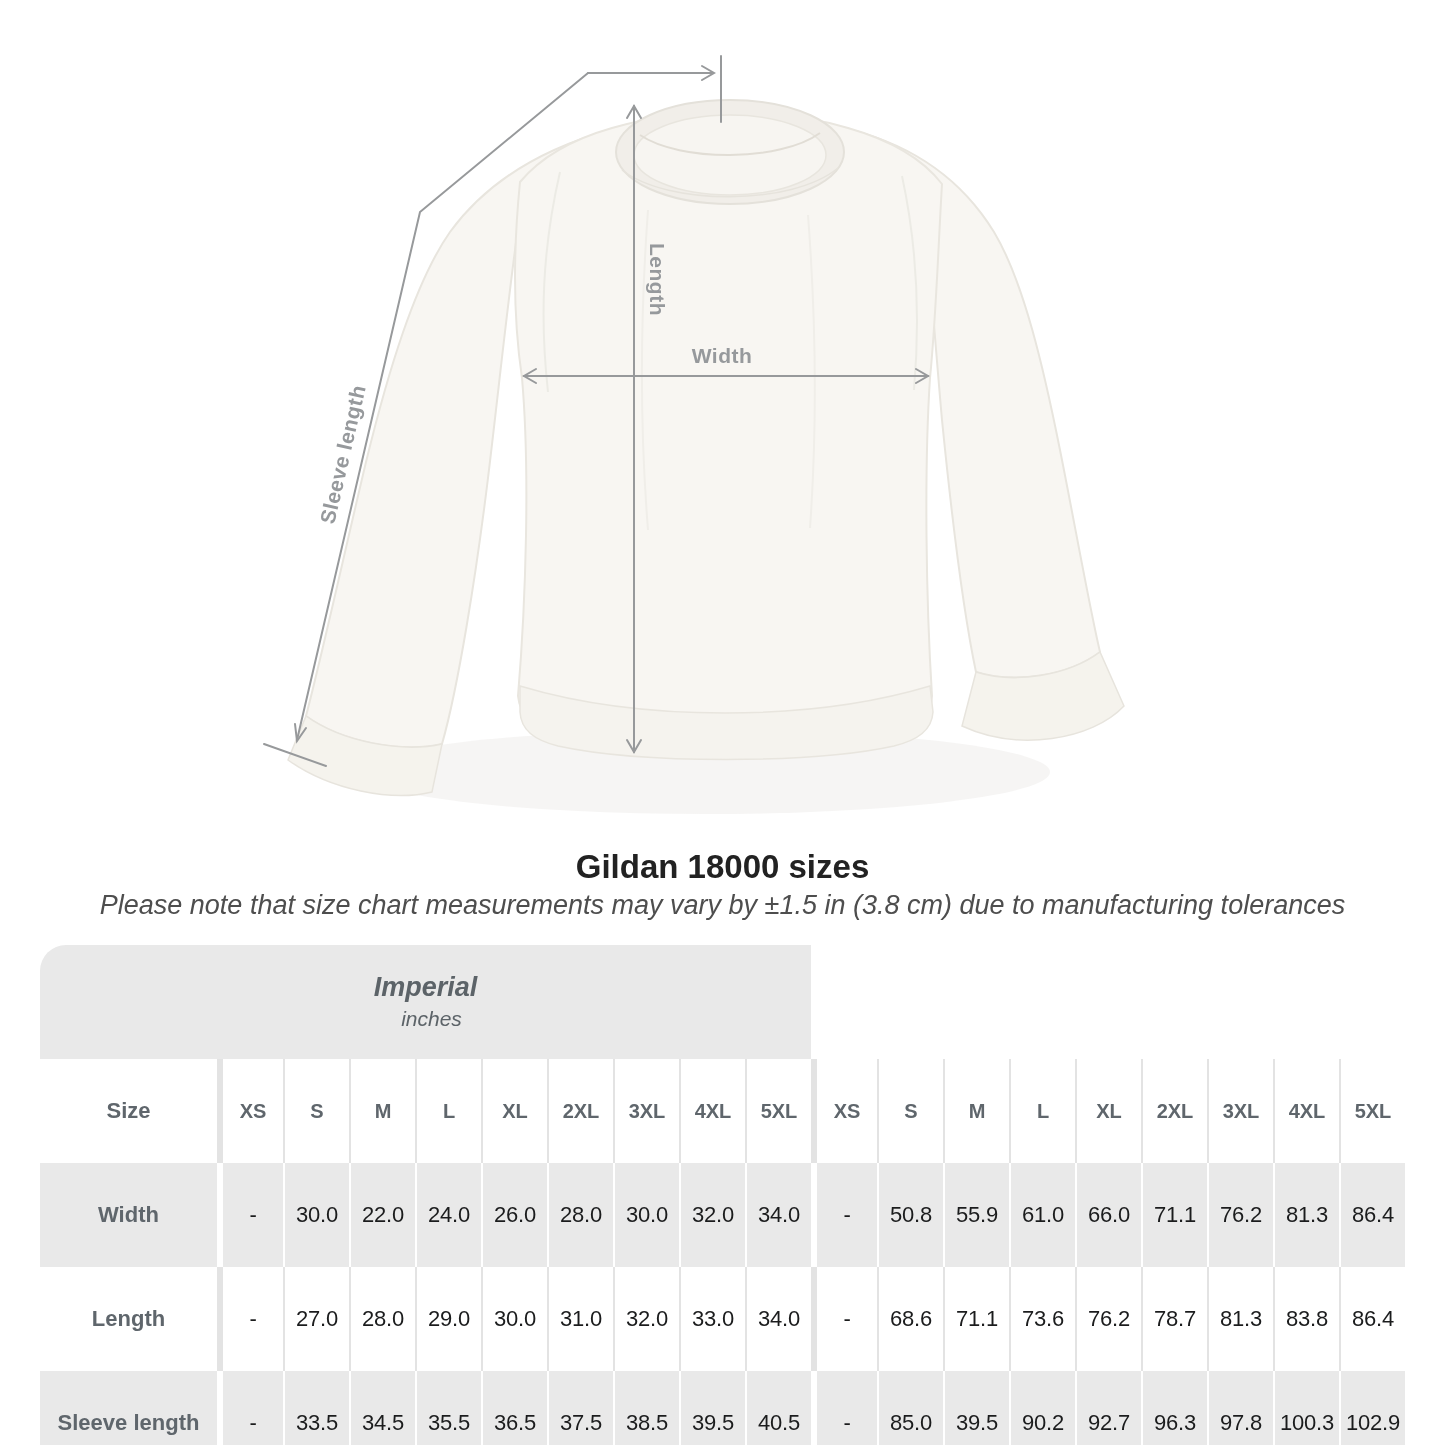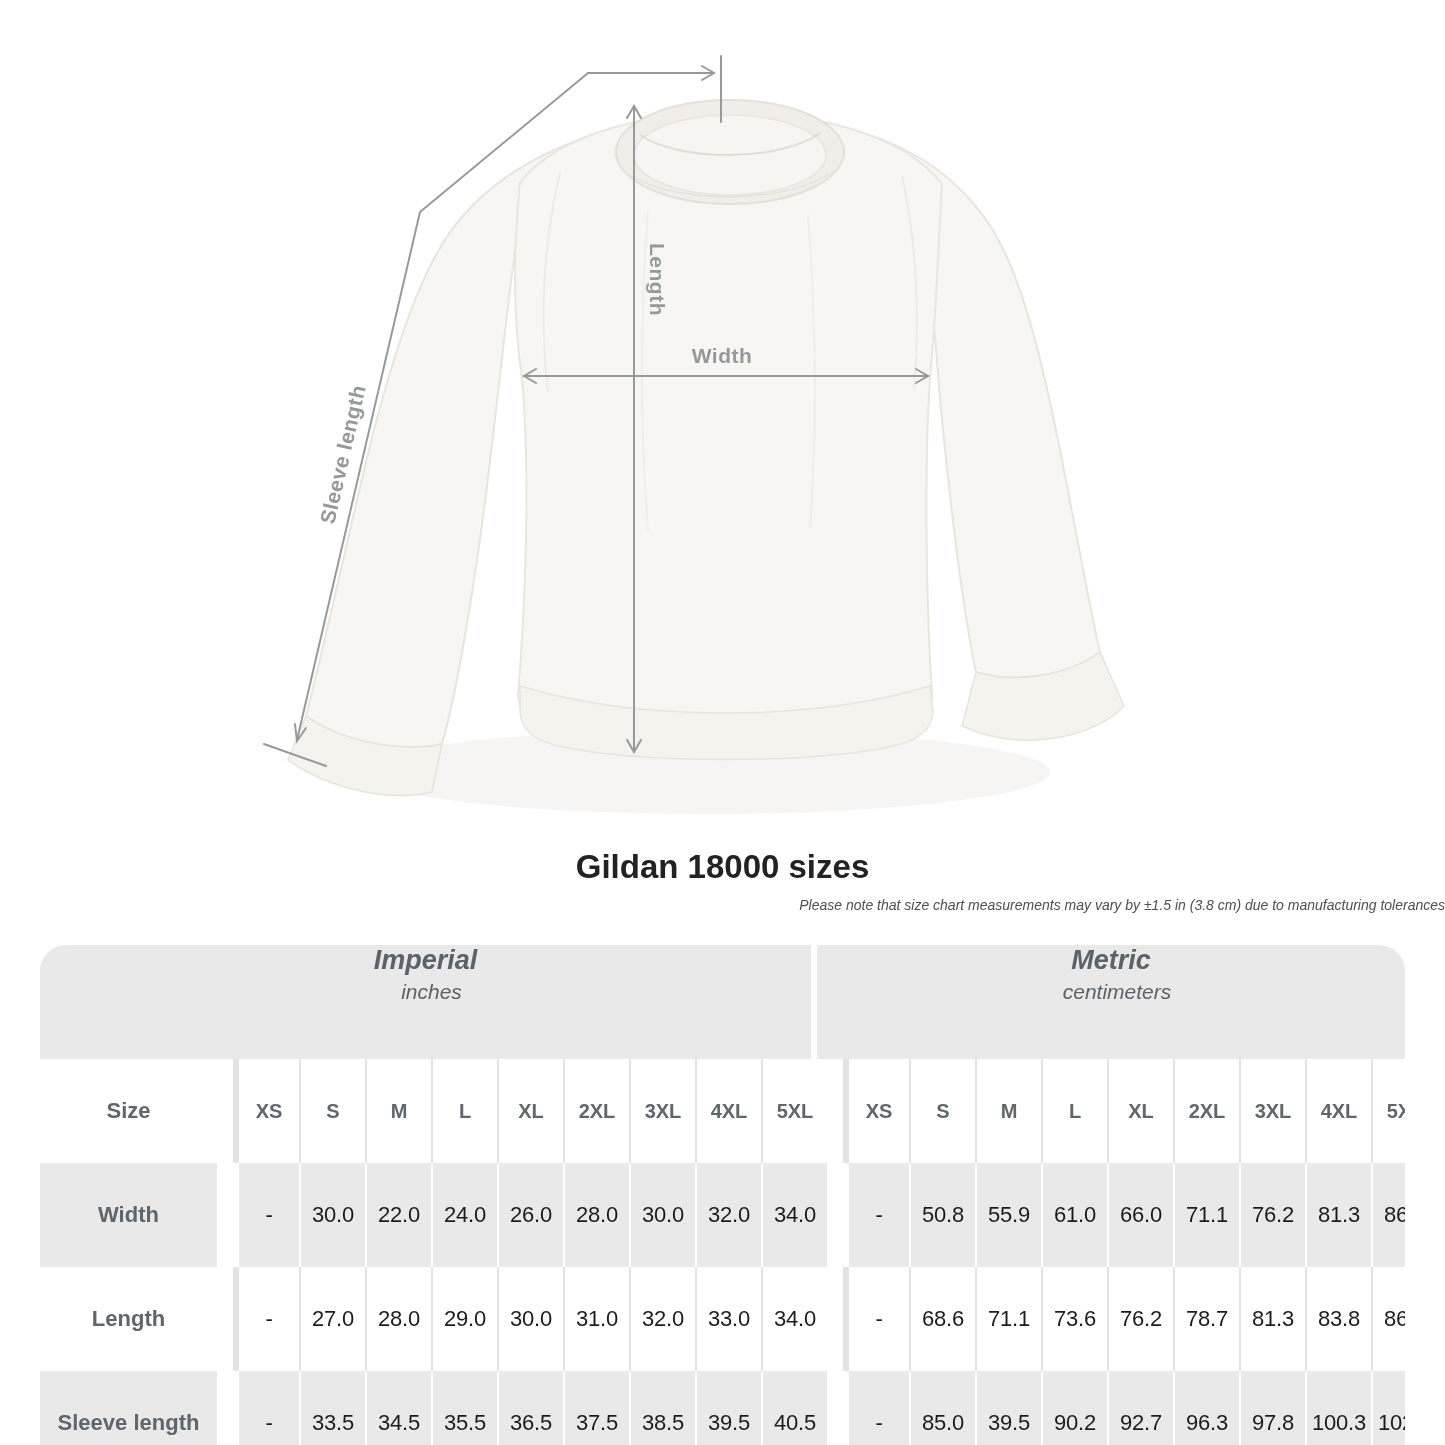--- a/index.html
+++ b/index.html
@@ -11,45 +11,45 @@
   
   .diagram{position:relative;width:1445px;height:845px;}
   .diagram svg{position:absolute;left:0;top:0;}
   .dim-label{font-weight:bold;font-size:21px;fill:#96999c;letter-spacing:.5px;}
   
   .page-title{
     margin:2px 12px 4px;text-align:center;
     font-size:33px;font-weight:bold;color:#222;line-height:40px;
   }
   .page-subtitle{
-    margin:0;text-align:right;font-style:italic;
-    font-size:14px;color:#4e4e4e;line-height:28px;
+    margin:0;text-align:center;font-style:italic;
+    font-size:27px;color:#4e4e4e;line-height:28px;
   }
   
   .size-table{
     width:1365px;margin:26px 0 0 40px;
     border-radius:26px;overflow:hidden;
   }
   .head-row{display:flex;height:114px;}
   .hblock{
     box-sizing:border-box;background:#e9e9e9;
-    display:flex;flex-direction:column;align-items:center;
+    display:flex;flex-direction:column;align-items:center;justify-content:center;
   }
   .hb-imp{width:771px;}
   .hb-met{width:594px;border-left:6px solid #fff;}
   .sec-title{font-size:27px;font-weight:bold;font-style:italic;color:#5c6368;line-height:30px;}
   .sec-unit{font-size:21px;font-style:italic;color:#5c6368;line-height:26px;margin-top:4px;margin-left:12px;}
   .srow{display:flex;height:104px;}
   .cell{
     box-sizing:border-box;width:66px;flex:0 0 66px;
     display:flex;align-items:center;justify-content:center;
     border-left:2px solid transparent;
     font-size:22px;color:#1b1c1d;letter-spacing:-.2px;
   }
-  .cell.first{border-left-width:6px;margin-left:16px;}
+  .cell.first{border-left-width:6px;}
   .label-cell{width:177px;flex:0 0 177px;border-left:none;
     font-size:22px;font-weight:bold;color:#5f666c;letter-spacing:0;}
   .size-cell{font-size:20px;font-weight:bold;color:#5f666c;letter-spacing:0;}
   .rw .cell{background:#fff;border-color:#e3e3e3;}
   .rg .cell{background:#e9e9e9;border-color:#fff;}
 </style>
 </head>
 <body>
 
 <div class="diagram">
@@ -121,24 +121,20 @@
 
 <h1 class="page-title">Gildan 18000 sizes</h1>
 <p class="page-subtitle">Please note that size chart measurements may vary by ±1.5 in (3.8 cm) due to manufacturing tolerances</p>
 
 <div class="size-table">
 
   <div class="head-row">
     <div class="hblock hb-imp">
       <div class="sec-title">Imperial</div>
       <div class="sec-unit">inches</div>
-    </div>
-    <div class="hblock hb-met">
-      <div class="sec-title">Metric</div>
-      <div class="sec-unit">centimeters</div>
     </div>
   </div>
 
   <div class="srow rw">
     <div class="cell label-cell">Size</div>
     <div class="cell size-cell first">XS</div>
     <div class="cell size-cell">S</div>
     <div class="cell size-cell">M</div>
     <div class="cell size-cell">L</div>
     <div class="cell size-cell">XL</div>

